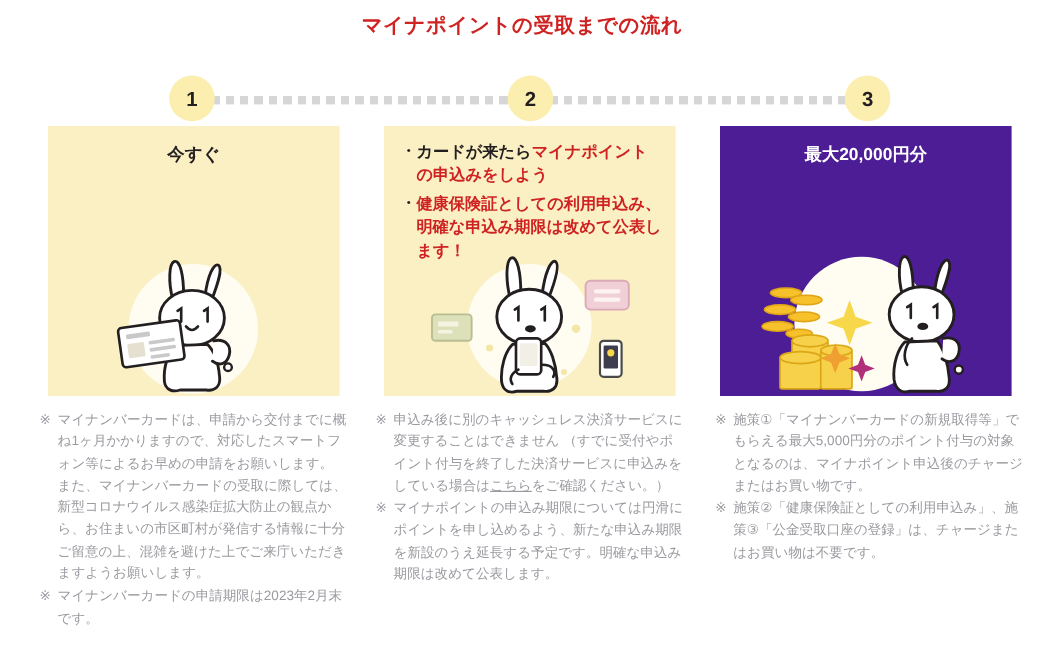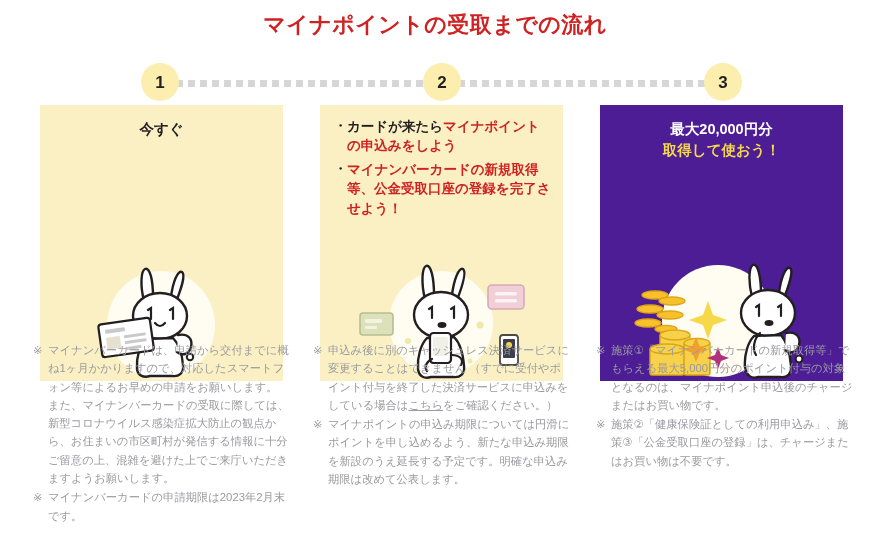--- a/index.html
+++ b/index.html
@@ -16,21 +16,21 @@
   }
 
   
   .page-title {
     position: absolute;
     left: 0;
     top: 12px;
     width: 870px;
     text-align: center;
     color: #cf2222;
-    font-size: 22px;
+    font-size: 17px;
     font-weight: bold;
     letter-spacing: 0.5px;
     line-height: 1.2;
   }
 
   
   .step-rail {
     position: absolute;
     left: 0;
     top: 63px;
@@ -67,21 +67,21 @@
   }
   .step-circle.s1 { left: 141px; }
   .step-circle.s2 { left: 423px; }
   .step-circle.s3 { left: 704px; }
 
   
   .card {
     position: absolute;
     top: 105px;
     width: 243px;
-    height: 276px;
+    height: 225px;
     overflow: hidden;
   }
   .card.c1 { left: 40px;  background: #faf0c4; }
   .card.c2 { left: 320px; background: #faf0c4; }
   .card.c3 { left: 600px; background: #4c1d95; }
 
   .card-head {
     position: relative;
     padding: 14px 12px 0 12px;
     text-align: center;
@@ -202,21 +202,21 @@
 </div>
 
 <div class="card c2">
   <div class="card-head bullets">
     <div class="bullet-row">
       <span class="bullet-dot">・</span>
       <span class="bullet-txt"><span class="blk">カードが来たら</span><span class="red">マイナポイントの申込みをしよう</span></span>
     </div>
     <div class="bullet-row">
       <span class="bullet-dot">・</span>
-      <span class="bullet-txt red">マイナンバーカードの新規取得等、公金受取口座の登録を完了させよう！</span>
+      <span class="bullet-txt red">健康保険証としての利用申込み、明確な申込み期限は改めて公表します！</span>
     </div>
   </div>
   <div class="illus">
     <svg viewBox="0 0 243 118" xmlns="http://www.w3.org/2000/svg">
       <circle cx="121" cy="60" r="52" fill="#fffdf2"></circle>
       <g fill="#ffffff" stroke="#231f20" stroke-width="2.4" stroke-linejoin="round" stroke-linecap="round">
         <path d="M105 36 C101 20 102 5 106 3 C111 1 114 15 114 32 Z"></path>
         <path d="M132 32 C134 16 139 4 143 6 C147 9 142 24 137 37 Z"></path>
         <ellipse cx="121" cy="52" rx="27" ry="23"></ellipse>
         <path d="M107 75 C101 81 97 94 98 106 C99 114 105 116 111 114 L133 114 C140 115 145 111 144 103 C143 90 139 79 134 74 Z"></path>
@@ -252,21 +252,20 @@
         <circle cx="160" cy="62" r="3.5"></circle>
         <circle cx="150" cy="98" r="2.5"></circle>
       </g>
     </svg>
   </div>
 </div>
 
 <div class="card c3">
   <div class="card-head">
     <div class="wht">最大20,000円分</div>
-    <div class="yel">取得して使おう！</div>
   </div>
   <div class="illus">
     <svg viewBox="0 0 243 118" xmlns="http://www.w3.org/2000/svg">
       <circle cx="118" cy="58" r="56" fill="#fffdf2"></circle>
       <g fill="#f7c12b" stroke="#e0a417" stroke-width="1.3">
         <ellipse cx="55" cy="32" rx="13" ry="4"></ellipse>
         <ellipse cx="72" cy="38" rx="13" ry="4"></ellipse>
         <ellipse cx="50" cy="46" rx="13" ry="4"></ellipse>
         <ellipse cx="70" cy="52" rx="13" ry="4"></ellipse>
         <ellipse cx="48" cy="60" rx="13" ry="4"></ellipse>

